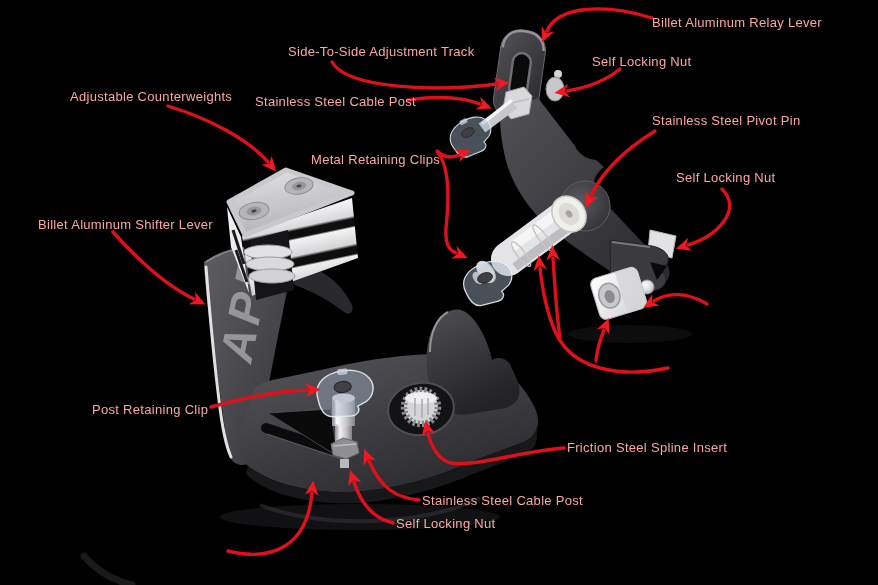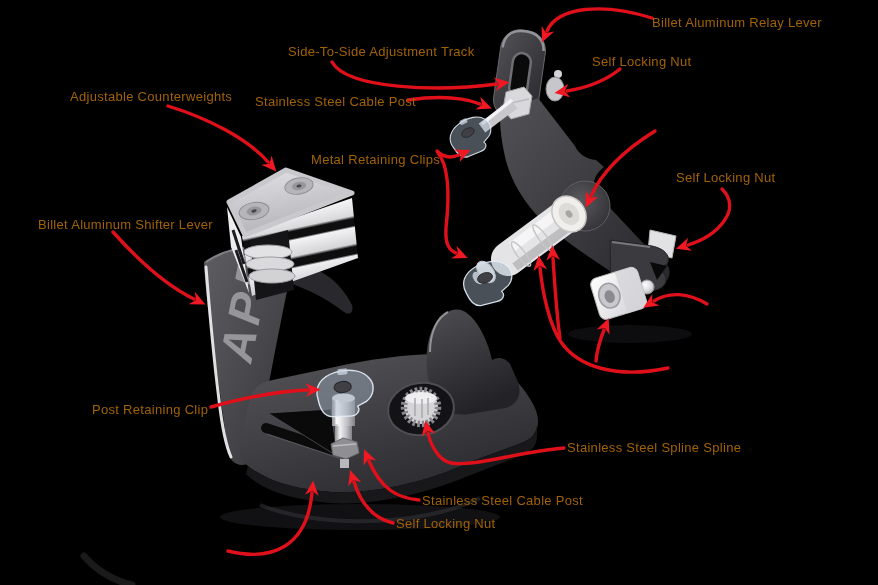--- a/index.html
+++ b/index.html
@@ -1,19 +1,19 @@
 <!DOCTYPE html>
 <html><head>
 <meta charset="utf-8">
 <style>
   html,body{margin:0;padding:0;background:#000;}
   .stage{position:relative;width:878px;height:585px;background:#000;overflow:hidden;
          font-family:"Liberation Sans",sans-serif;}
   .stage svg{position:absolute;left:0;top:0;}
-  .lbl{position:absolute;color:#a16207;font-size:13px;line-height:16px;
+  .lbl{position:absolute;color:#fca5a5;font-size:13px;line-height:16px;
        letter-spacing:.3px;white-space:nowrap;font-weight:400;}
 </style>
 </head>
 <body>
 
 <div class="stage">
 
 <svg width="878" height="585" viewBox="0 0 878 585">
   <defs>
     <linearGradient id="gBlade" x1="0" y1="0" x2="1" y2="1">
@@ -224,22 +224,23 @@
     <path marker-end="url(#ah)" d="M 419,500 C 397,498 381,489 369,461"></path>
     <path marker-end="url(#ah)" d="M 393,523 C 376,519 362,507 354,482"></path>
     <path marker-end="url(#ah)" d="M 228,551 C 273,562 307,546 312,493"></path>
   </g>
 </svg>
 
 <div class="lbl" style="left:652px;top:15px">Billet Aluminum Relay Lever</div>
 <div class="lbl" style="left:288px;top:44px">Side-To-Side Adjustment Track</div>
 <div class="lbl" style="left:592px;top:54px">Self Locking Nut</div>
 <div class="lbl" style="left:255px;top:94px">Stainless Steel Cable Post</div>
+<div class="lbl" style="left:652px;top:113px">Stainless Steel Pivot Pin</div>
 <div class="lbl" style="left:311px;top:152px">Metal Retaining Clips</div>
 <div class="lbl" style="left:676px;top:170px">Self Locking Nut</div>
 <div class="lbl" style="left:38px;top:217px">Billet Aluminum Shifter Lever</div>
 <div class="lbl" style="left:70px;top:89px">Adjustable Counterweights</div>
 <div class="lbl" style="left:92px;top:402px">Post Retaining Clip</div>
-<div class="lbl" style="left:567px;top:440px">Stainless Steel Spline Spline</div>
+<div class="lbl" style="left:567px;top:440px">Friction Steel Spline Insert</div>
 <div class="lbl" style="left:422px;top:493px">Stainless Steel Cable Post</div>
 <div class="lbl" style="left:396px;top:516px">Self Locking Nut</div>
 
 </div>
 
 </body></html>

